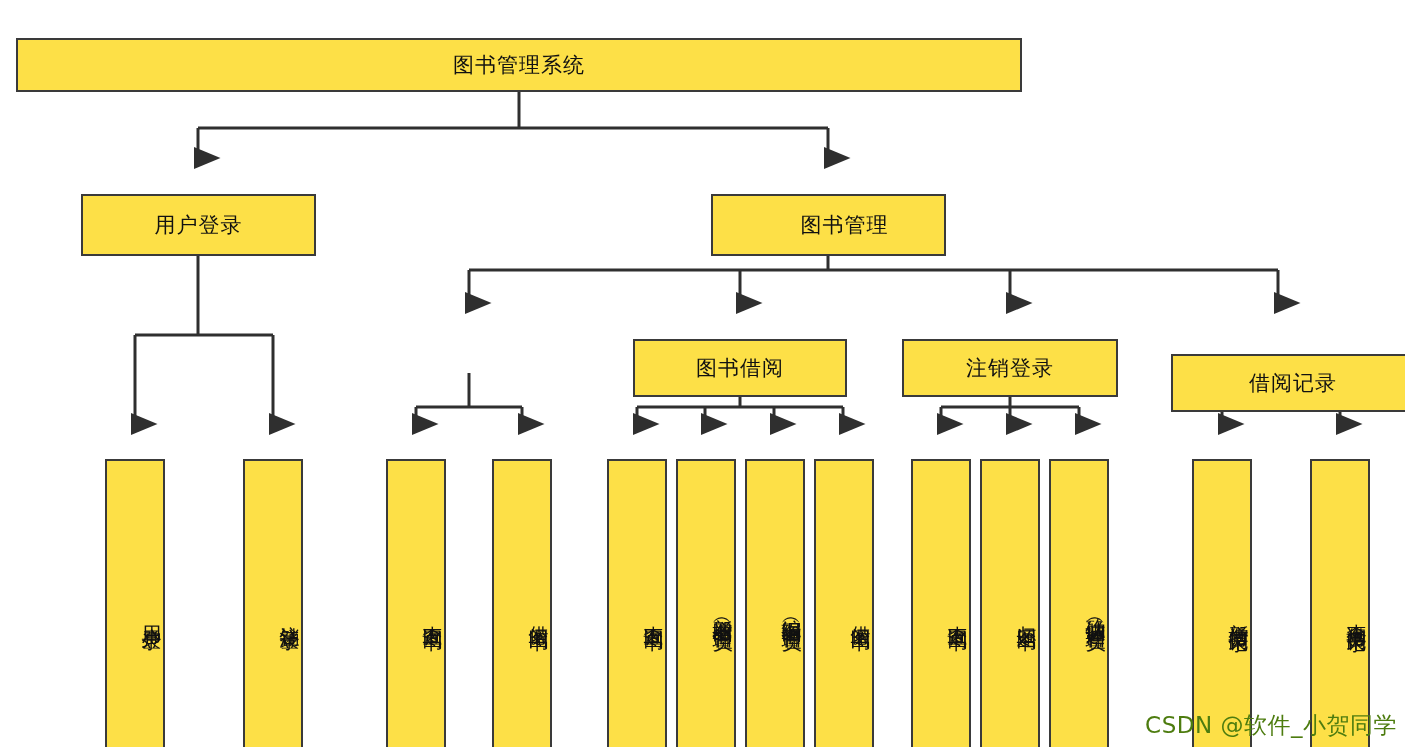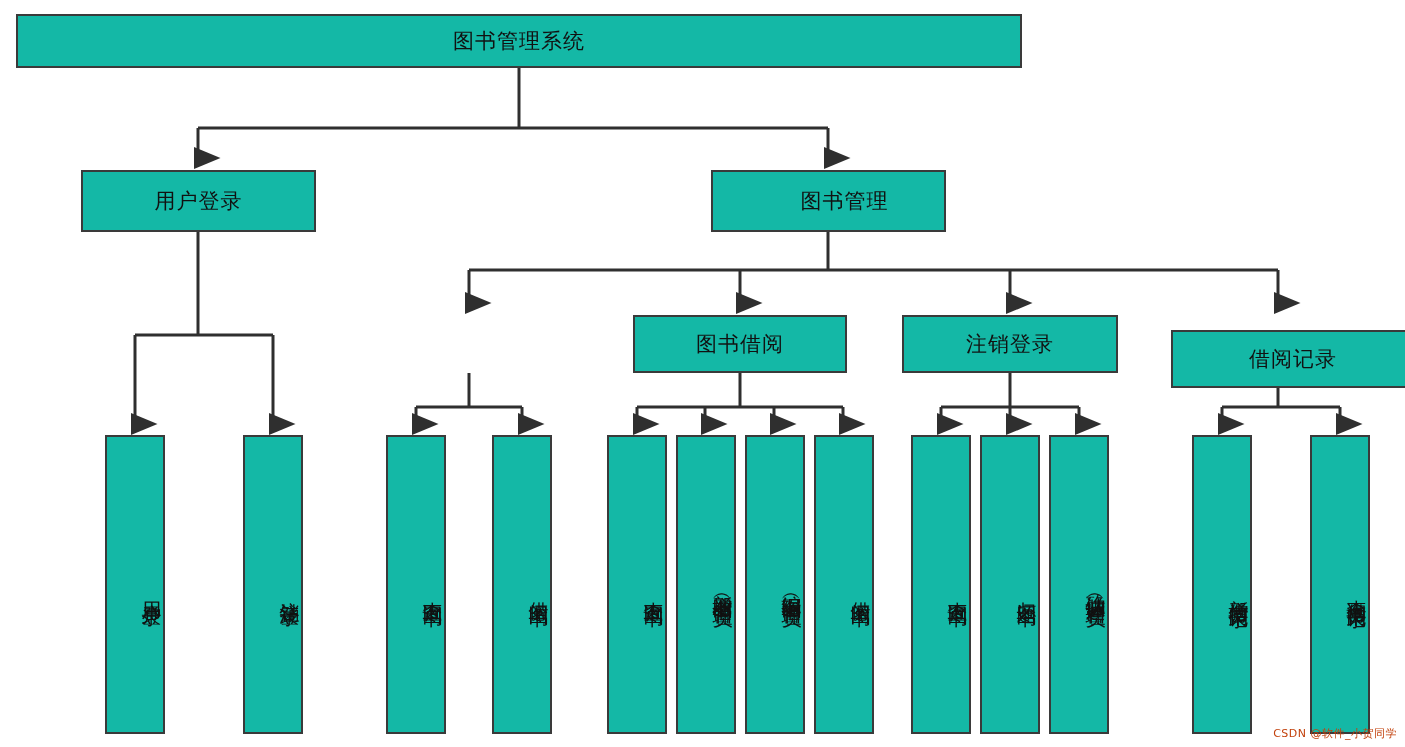--- a/index.html
+++ b/index.html
@@ -23,26 +23,27 @@
     left: 0;
     top: 0;
     width: 1405px;
     height: 747px;
     pointer-events: none;
   }
   .node {
     position: absolute;
     box-sizing: border-box;
     border: 2px solid #3a3a3a;
-    background: #14b8a6;
+    background: #fde047;
     display: flex;
     align-items: center;
     justify-content: center;
     color: #111111;
     line-height: 1.18;
+    margin-top: 24px;
   }
   .node.horiz {
     font-size: 21px;
     letter-spacing: 1px;
     text-align: center;
   }
   .node.vert {
     writing-mode: vertical-rl;
     text-orientation: upright;
     font-size: 20px;
@@ -56,22 +57,22 @@
     padding-top: 6px;
   }
   .node-label {
     display: block;
     white-space: pre-line;
   }
   #watermark {
     position: absolute;
     right: 8px;
     bottom: 6px;
-    font-size: 11px;
-    color: #c2410c;
+    font-size: 23px;
+    color: #4d7c0f;
     letter-spacing: 0.5px;
     white-space: nowrap;
     font-family: "DejaVu Sans", "Liberation Sans", sans-serif;
   }
 </style>
 </head>
 <body>
 
 <div id="canvas">
 

